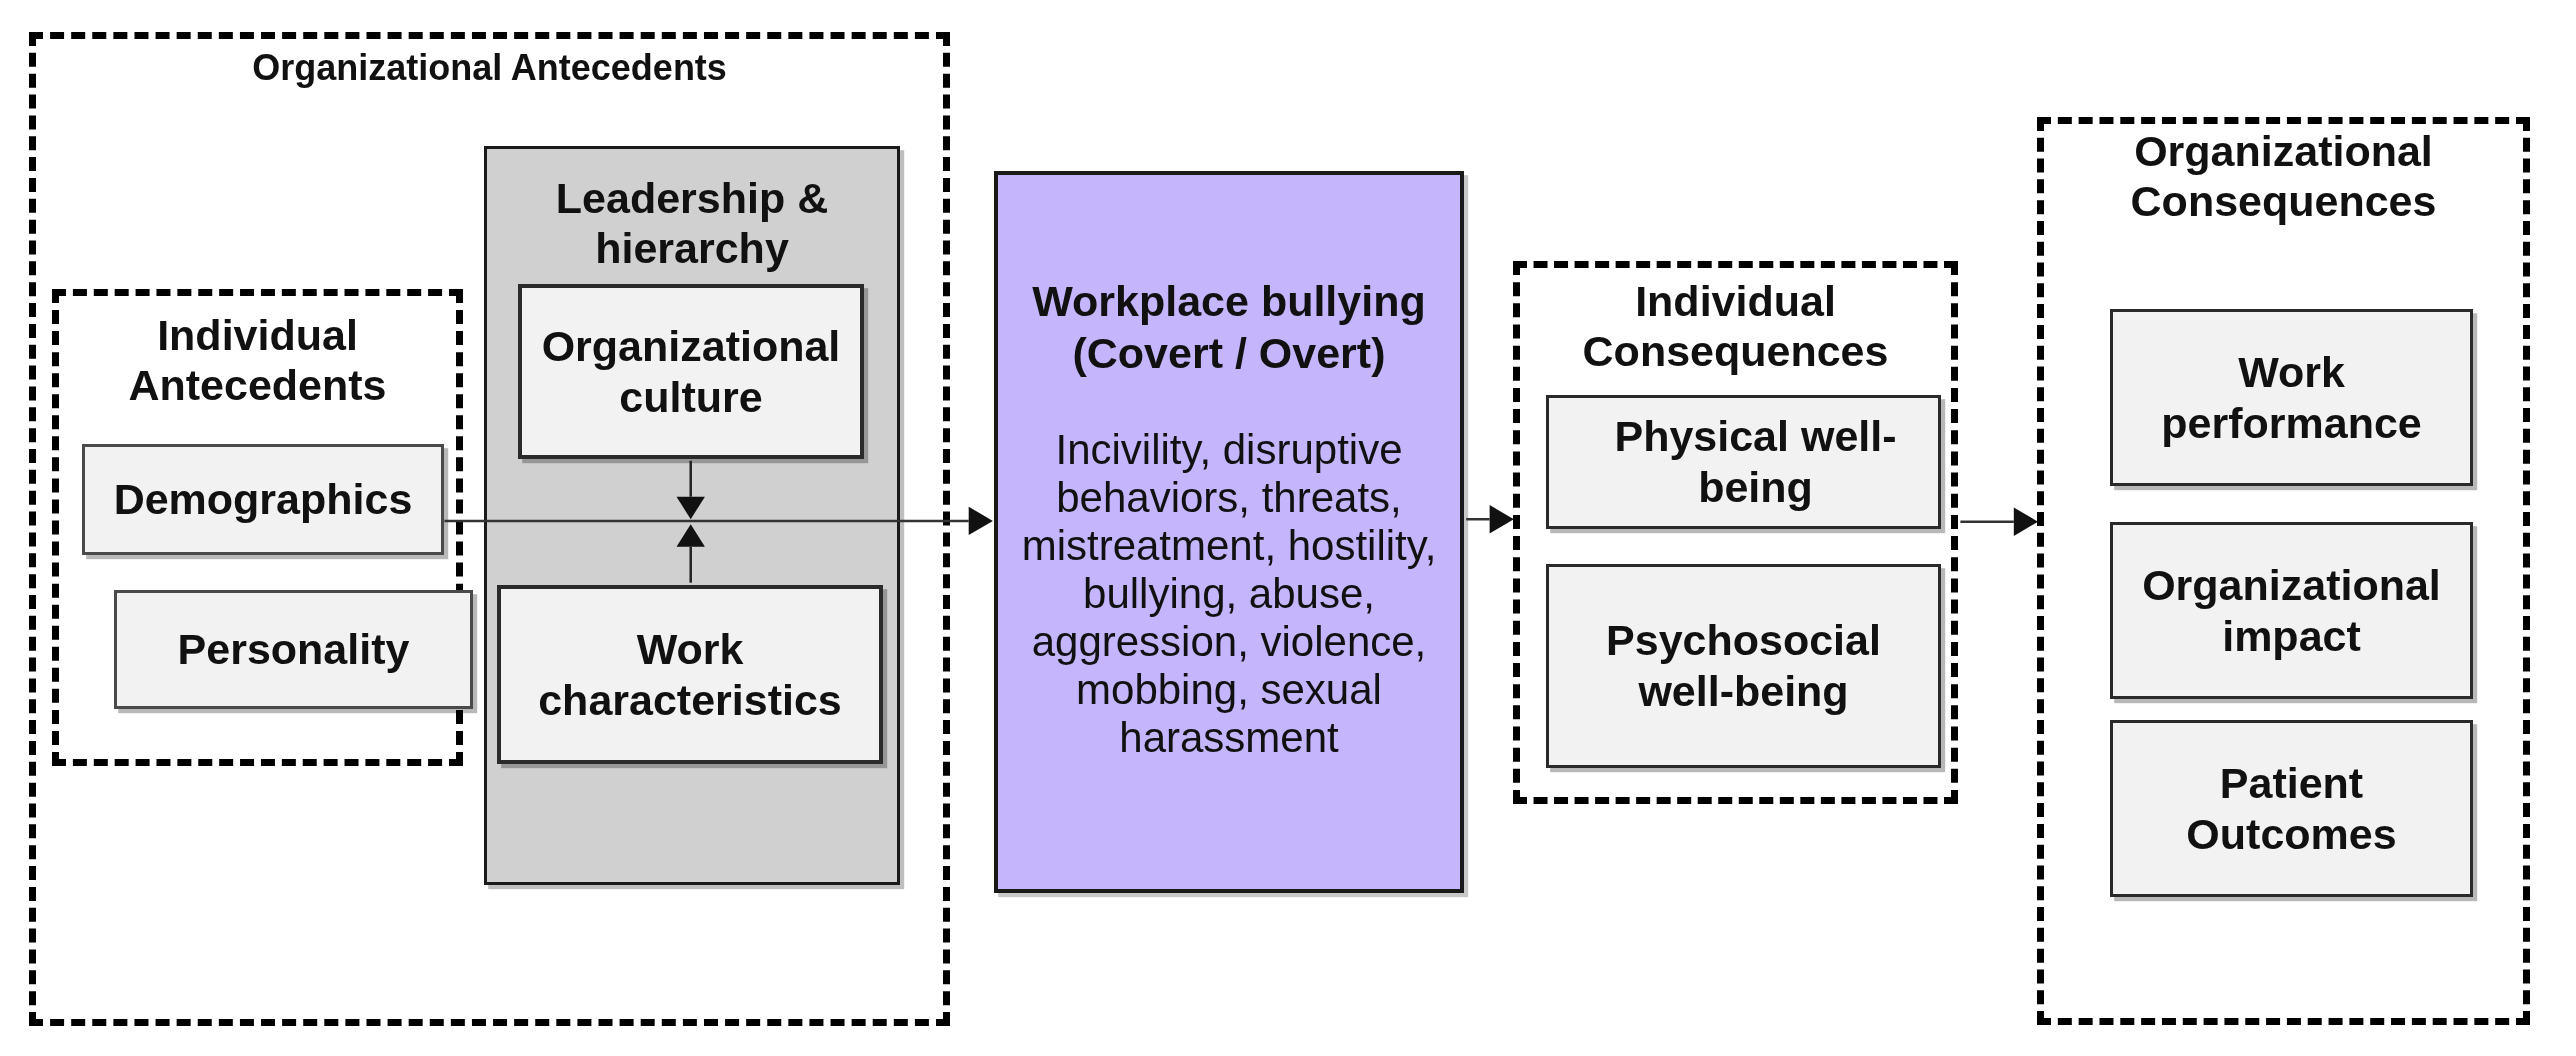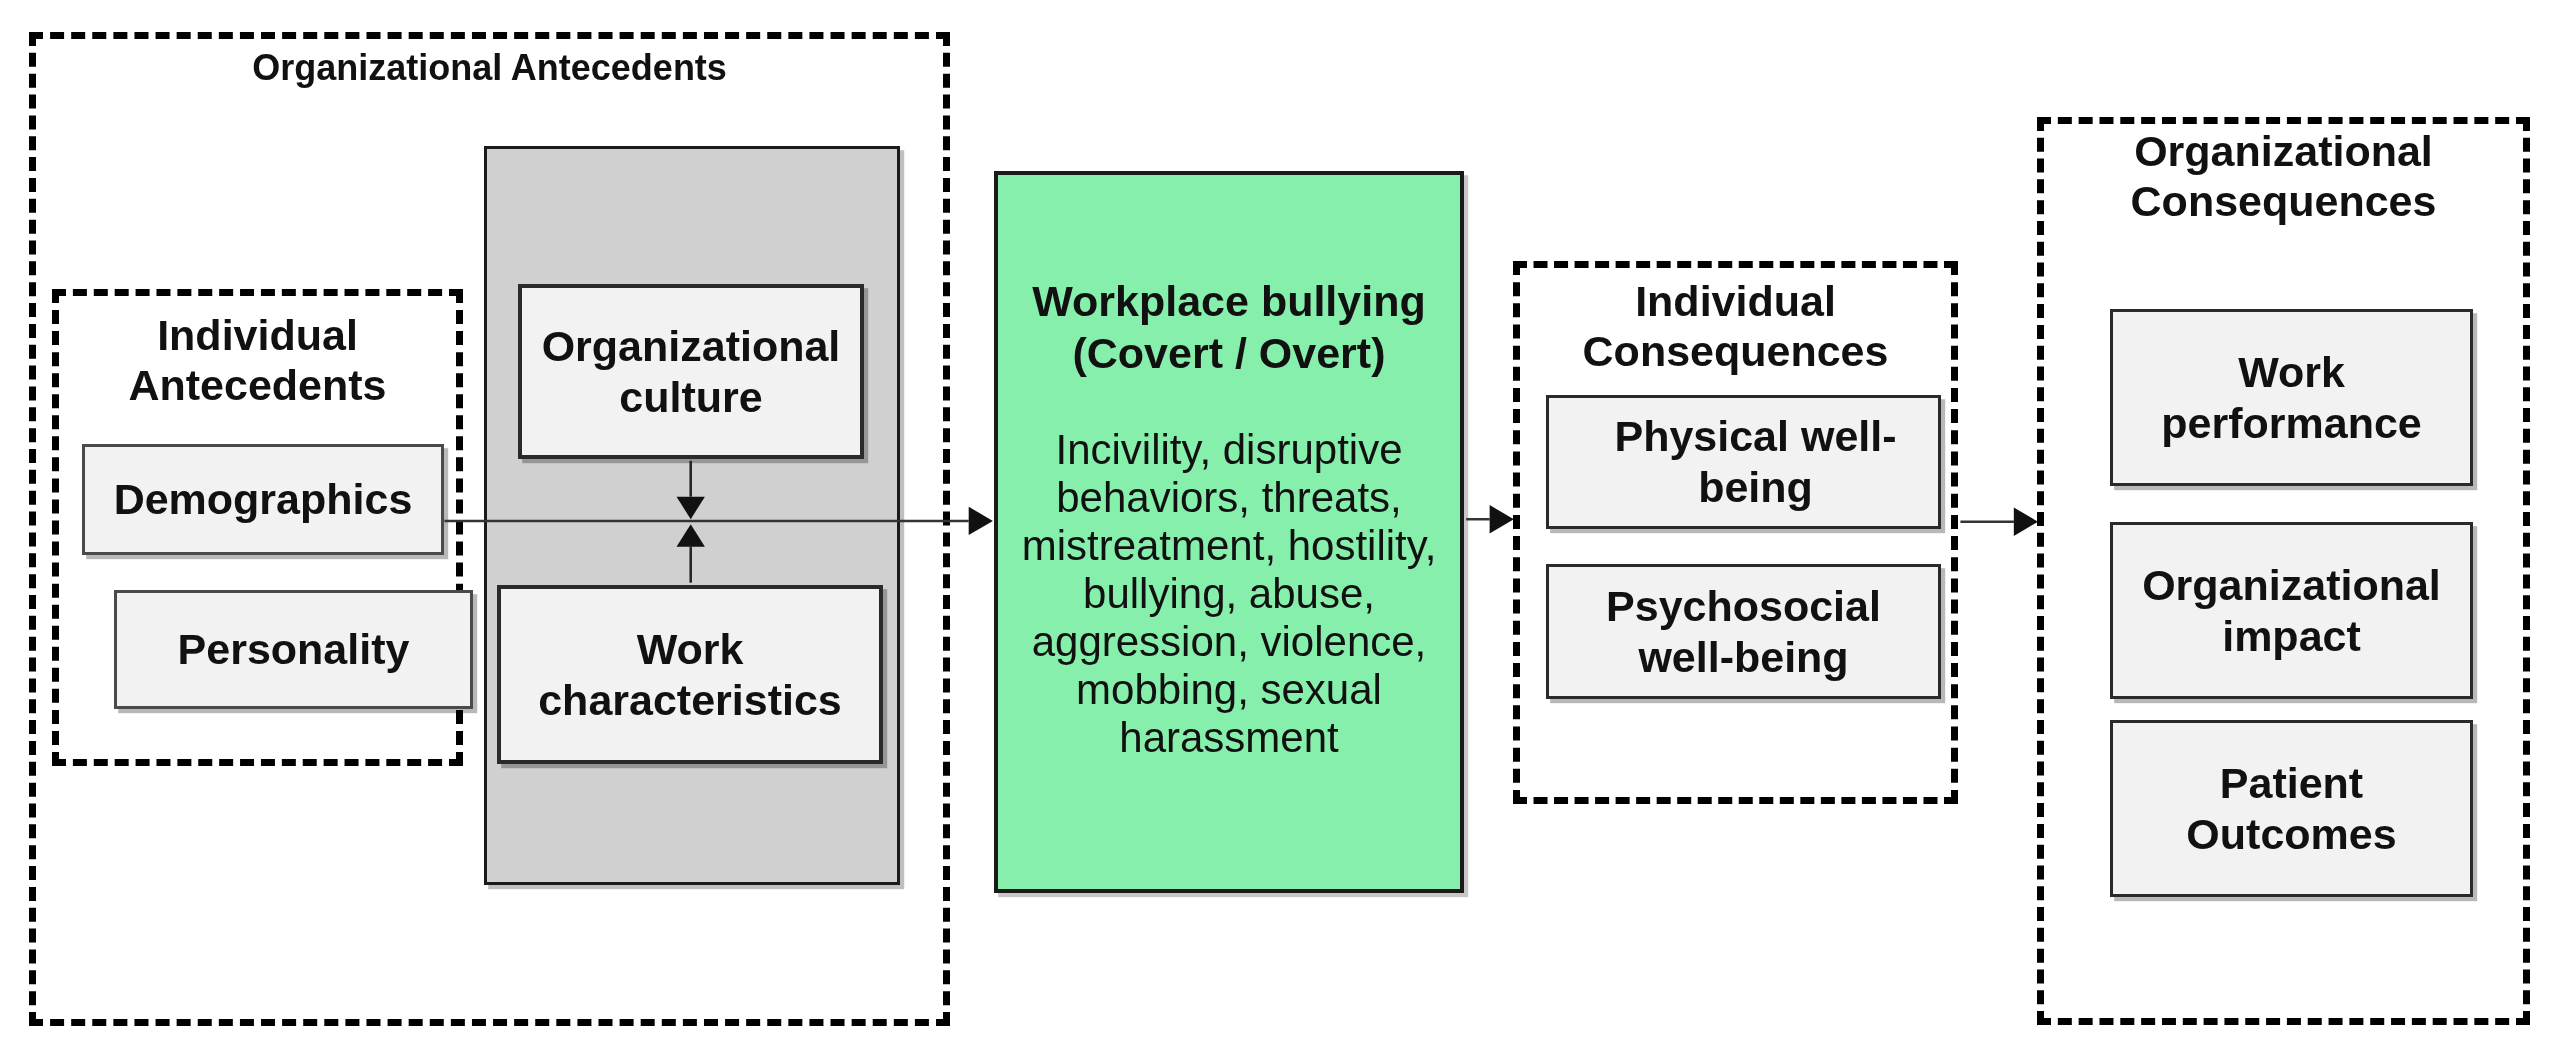--- a/index.html
+++ b/index.html
@@ -20,21 +20,21 @@
     display:flex;align-items:center;justify-content:center;
     text-align:center;font-weight:bold;font-size:43px;line-height:1.18;
     white-space:pre-line;
   }
   .lightborder{border:3.3px solid #4a4a4a;}
   .graypanel{
     background:#d0d0d0;border:3.3px solid #1a1a1a;
     box-shadow:4.2px 4.2px 0 rgba(0,0,0,0.25);
   }
   .bullybox{
-    background:#86efac;border:4.2px solid #1a1a1a;
+    background:#c4b5fd;border:4.2px solid #1a1a1a;
     box-shadow:4.2px 4.2px 0 rgba(0,0,0,0.22);
   }
   .bully-title{
     position:absolute;left:0;right:0;top:100px;
     text-align:center;font-weight:bold;font-size:43px;line-height:1.22;
     white-space:pre-line;
   }
   .bully-body{
     position:absolute;left:50%;top:251px;transform:translateX(-50%);
     width:468px;text-align:center;font-weight:normal;font-size:42px;line-height:48px;
@@ -49,21 +49,21 @@
   .demographics{left:82px;top:444px;width:362px;height:111px;}
   .personality{left:82px;top:590px;width:359px;height:119px;margin-left:32px;}
   .lead-panel{left:484px;top:146px;width:416px;height:739px;}
   .lead-title{left:484px;top:174px;width:416px;}
   .orgculture{left:518px;top:284px;width:346px;height:175px;border-width:4.2px;}
   .workchar{left:497px;top:585px;width:386px;height:179px;border-width:4.2px;}
   .bully{left:994px;top:171px;width:470px;height:722px;}
   .ic-group{left:1513px;top:261px;width:445px;height:543px;}
   .ic-title{left:1513px;top:277px;width:445px;}
   .physical{left:1546px;top:395px;width:395px;height:134px;padding-left:24px;}
-  .psycho{left:1546px;top:564px;width:395px;height:135px;}
+  .psycho{left:1546px;top:564px;width:395px;height:204px;}
   .oc-group{left:2037px;top:117px;width:493px;height:908px;}
   .oc-title{left:2037px;top:127px;width:493px;}
   .workperf{left:2110px;top:309px;width:363px;height:177px;}
   .orgimpact{left:2110px;top:522px;width:363px;height:177px;}
   .patient{left:2110px;top:720px;width:363px;height:177px;}
 </style>
 </head>
 <body>
 
 <div class="canvas">
@@ -71,20 +71,22 @@
   <div class="abs group oa-group"></div>
   <div class="abs gtitle main-title oa-title">Organizational Antecedents</div>
 
   <div class="abs group ia-group"></div>
   <div class="abs gtitle ia-title">Individual
 Antecedents</div>
   <div class="abs solidbox lightborder demographics">Demographics</div>
   <div class="abs solidbox lightborder personality">Personality</div>
 
   <div class="abs graypanel lead-panel"></div>
+  <div class="abs gtitle lead-title">Leadership &amp;
+hierarchy</div>
   <div class="abs solidbox orgculture">Organizational
 culture</div>
   <div class="abs solidbox workchar">Work
 characteristics</div>
 
   <div class="abs bullybox bully">
     <div class="bully-title">Workplace bullying
 (Covert / Overt)</div>
     <div class="bully-body">Incivility, disruptive behaviors, threats, mistreatment, hostility, bullying, abuse, aggression, violence, mobbing, sexual harassment</div>
   </div>

